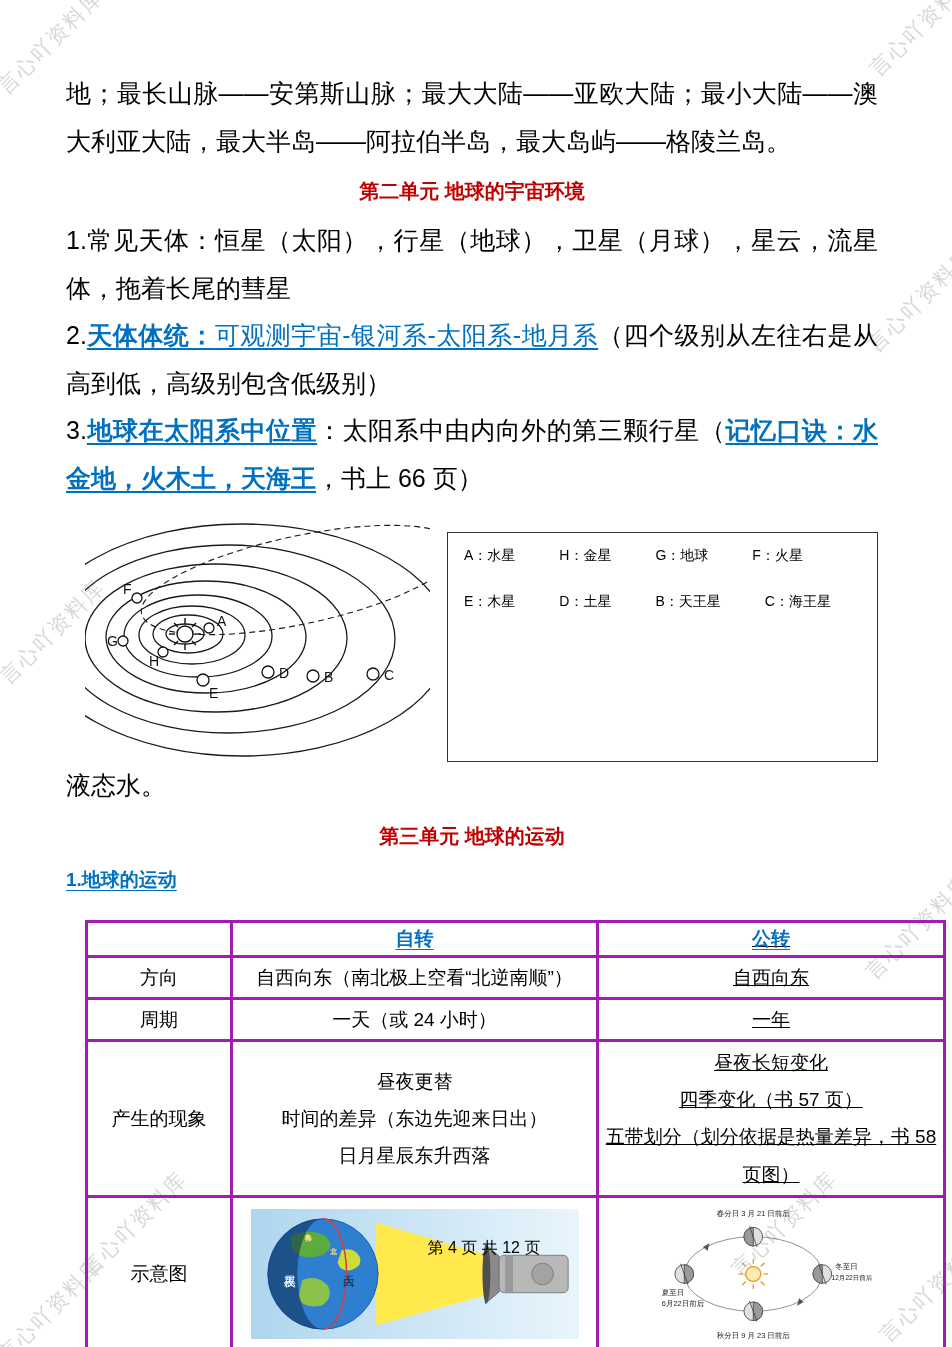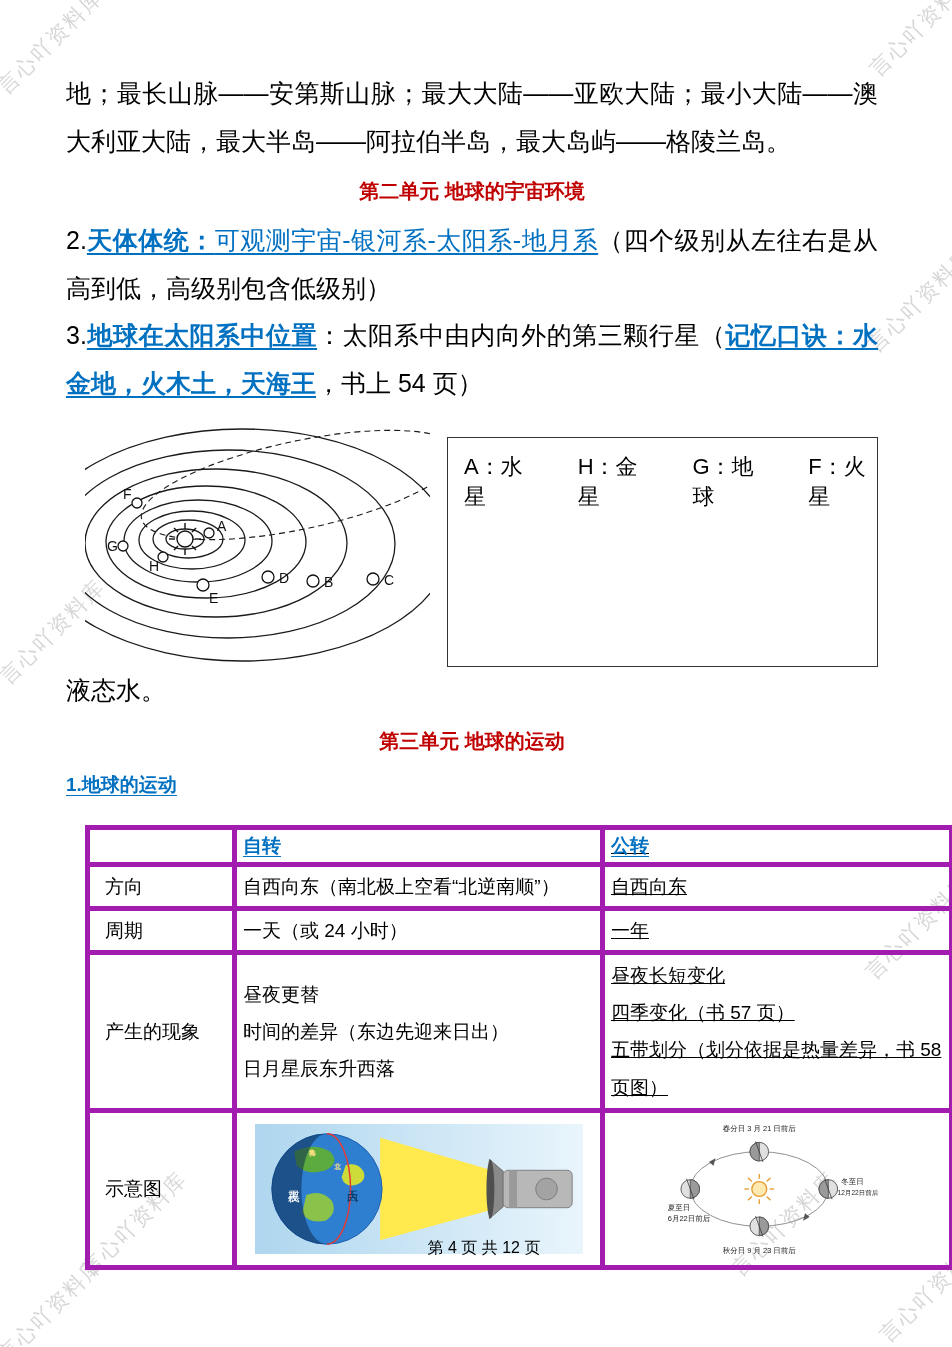--- a/index.html
+++ b/index.html
@@ -9,25 +9,25 @@
         transform:rotate(-45deg);white-space:nowrap;pointer-events:none;}
   .content{position:absolute;left:66px;top:70px;width:812px;}
   .para{font-size:25px;line-height:1.9;text-align:justify;margin:0;}
   .heading-red{font-size:20px;line-height:1.8;font-weight:bold;color:#c00000;text-align:center;margin:8px;}
   .blue-u{color:#0070c0;text-decoration:underline;text-underline-offset:4px;}
   .blue-ub{color:#0070c0;font-weight:bold;text-decoration:underline;text-underline-offset:4px;}
   .figure-row{display:flex;margin-top:12px;margin-left:19px;height:248px;}
   .orbit-svg{width:345px;height:248px;flex:0 0 345px;}
   .legend-box{margin-left:17px;margin-top:18px;width:433px;height:230px;border:1px solid #333;
         padding:14px 0 0 16px;box-sizing:border-box;}
-  .legend-row{display:flex;gap:44px;font-size:22px;margin-bottom:28px;}
+  .legend-row{display:flex;gap:44px;font-size:14px;margin-bottom:28px;text-align:center;}
   .p4-first{margin-left:364px;}
   .subtitle-line{font-size:19px;line-height:1.9;margin:0;}
   .rot-table{border-collapse:collapse;margin-top:22px;margin-left:19px;width:795px;font-size:19px;table-layout:fixed;}
-  .rot-table td{border:5px solid #a21caf;vertical-align:middle;padding:2px 6px;line-height:1.85;overflow:hidden;margin-left:12px;}
+  .rot-table td{border:3px solid #a21caf;text-align:center;vertical-align:middle;padding:2px 6px;line-height:1.85;overflow:hidden;margin-left:12px;}
   .rot-table td.c1{width:112px;padding:2px 15px;}
   .rot-table td.c2{width:351px;}
   .rot-table td.c3{width:332px;text-decoration:underline;}
   .rot-table tr.hdr td{line-height:1.5;}
   .rot-table .multiline div{line-height:1.95;}
   .figcell{padding:2px 2px;}
   .daynight-svg{display:block;margin:4px auto;width:332px;height:130px;}
   .seasons-svg{display:block;margin:2px auto;width:222px;height:144px;}
   svg text{font-family:"Liberation Sans","DejaVu Sans",sans-serif;}
   .footer{position:absolute;left:16px;right:0;top:1238px;text-align:center;font-size:16px;}
@@ -47,24 +47,25 @@
   <span class="watermark" style="left:712px;top:1202px;">言心吖资料库</span>
   <span class="watermark" style="left:-22px;top:1288px;">言心吖资料库</span>
   <span class="watermark" style="left:860px;top:1268px;">言心吖资料库</span>
 
   <div class="content">
 
     <p class="para">地；最长山脉——安第斯山脉；最大大陆——亚欧大陆；最小大陆——澳大利亚大陆，最大半岛——阿拉伯半岛，最大岛屿——格陵兰岛。</p>
 
     <h2 class="heading-red">第二单元 地球的宇宙环境</h2>
 
+    <p class="para">1.常见天体：恒星（太阳），行星（地球），卫星（月球），星云，流星体，拖着长尾的彗星</p>
 
     <p class="para"><span>2.</span><span class="blue-ub">天体体统：</span><span class="blue-u">可观测宇宙-银河系-太阳系-地月系</span><span>（四个级别从左往右是从高到低，高级别包含低级别）</span></p>
 
-    <p class="para"><span>3.</span><span class="blue-ub">地球在太阳系中位置</span><span>：太阳系中由内向外的第三颗行星（</span><span class="blue-ub">记忆口诀：水金地，火木土，天海王</span><span>，书上 54 页）</span></p>
+    <p class="para"><span>3.</span><span class="blue-ub">地球在太阳系中位置</span><span>：太阳系中由内向外的第三颗行星（</span><span class="blue-ub">记忆口诀：水金地，火木土，天海王</span><span>，书上 66 页）</span></p>
 
     <div class="figure-row">
       <svg class="orbit-svg" viewBox="0 0 345 248">
         <g fill="none" stroke="#1a1a1a" stroke-width="1.3">
           <ellipse cx="100" cy="120" rx="19" ry="10"></ellipse>
           <ellipse cx="103" cy="120" rx="35" ry="19"></ellipse>
           <ellipse cx="107" cy="121" rx="53" ry="29"></ellipse>
           <ellipse cx="113" cy="122" rx="74" ry="41"></ellipse>
           <ellipse cx="121" cy="123" rx="100" ry="56"></ellipse>
           <ellipse cx="131" cy="124" rx="131" ry="74"></ellipse>
@@ -103,20 +104,26 @@
           <text x="239" y="168">B</text>
           <text x="299" y="166">C</text>
         </g>
       </svg>
       <div class="legend-box">
         <div class="legend-row">
           <span>A：水星</span>
           <span>H：金星</span>
           <span>G：地球</span>
           <span>F：火星</span>
+        </div>
+        <div class="legend-row">
+          <span>E：木星</span>
+          <span>D：土星</span>
+          <span>B：天王星</span>
+          <span>C：海王星</span>
         </div>
       </div>
     </div>
 
     <p class="para">液态水。</p>
 
     <h2 class="heading-red">第三单元 地球的运动</h2>
 
     <p class="subtitle-line"><span class="blue-ub">1.地球的运动</span></p>
 

